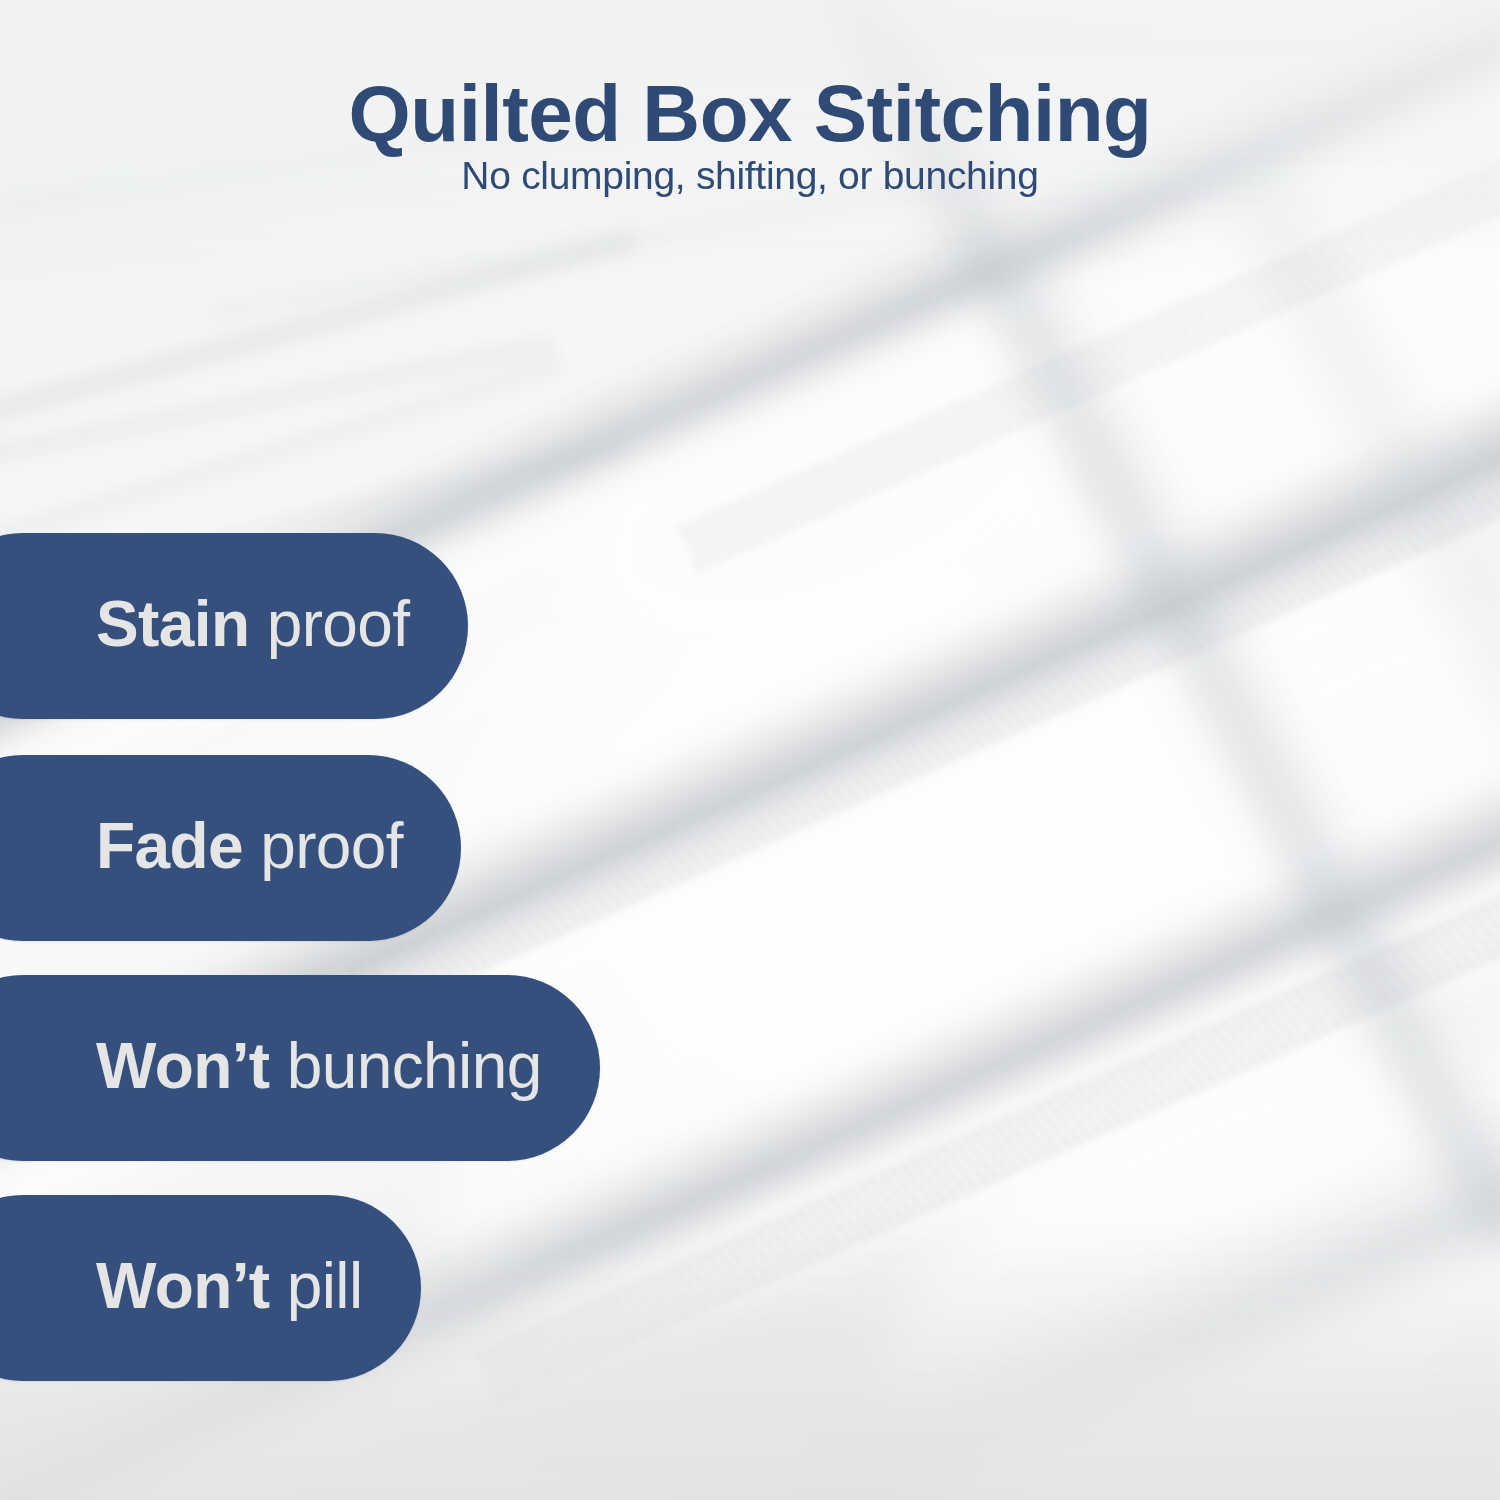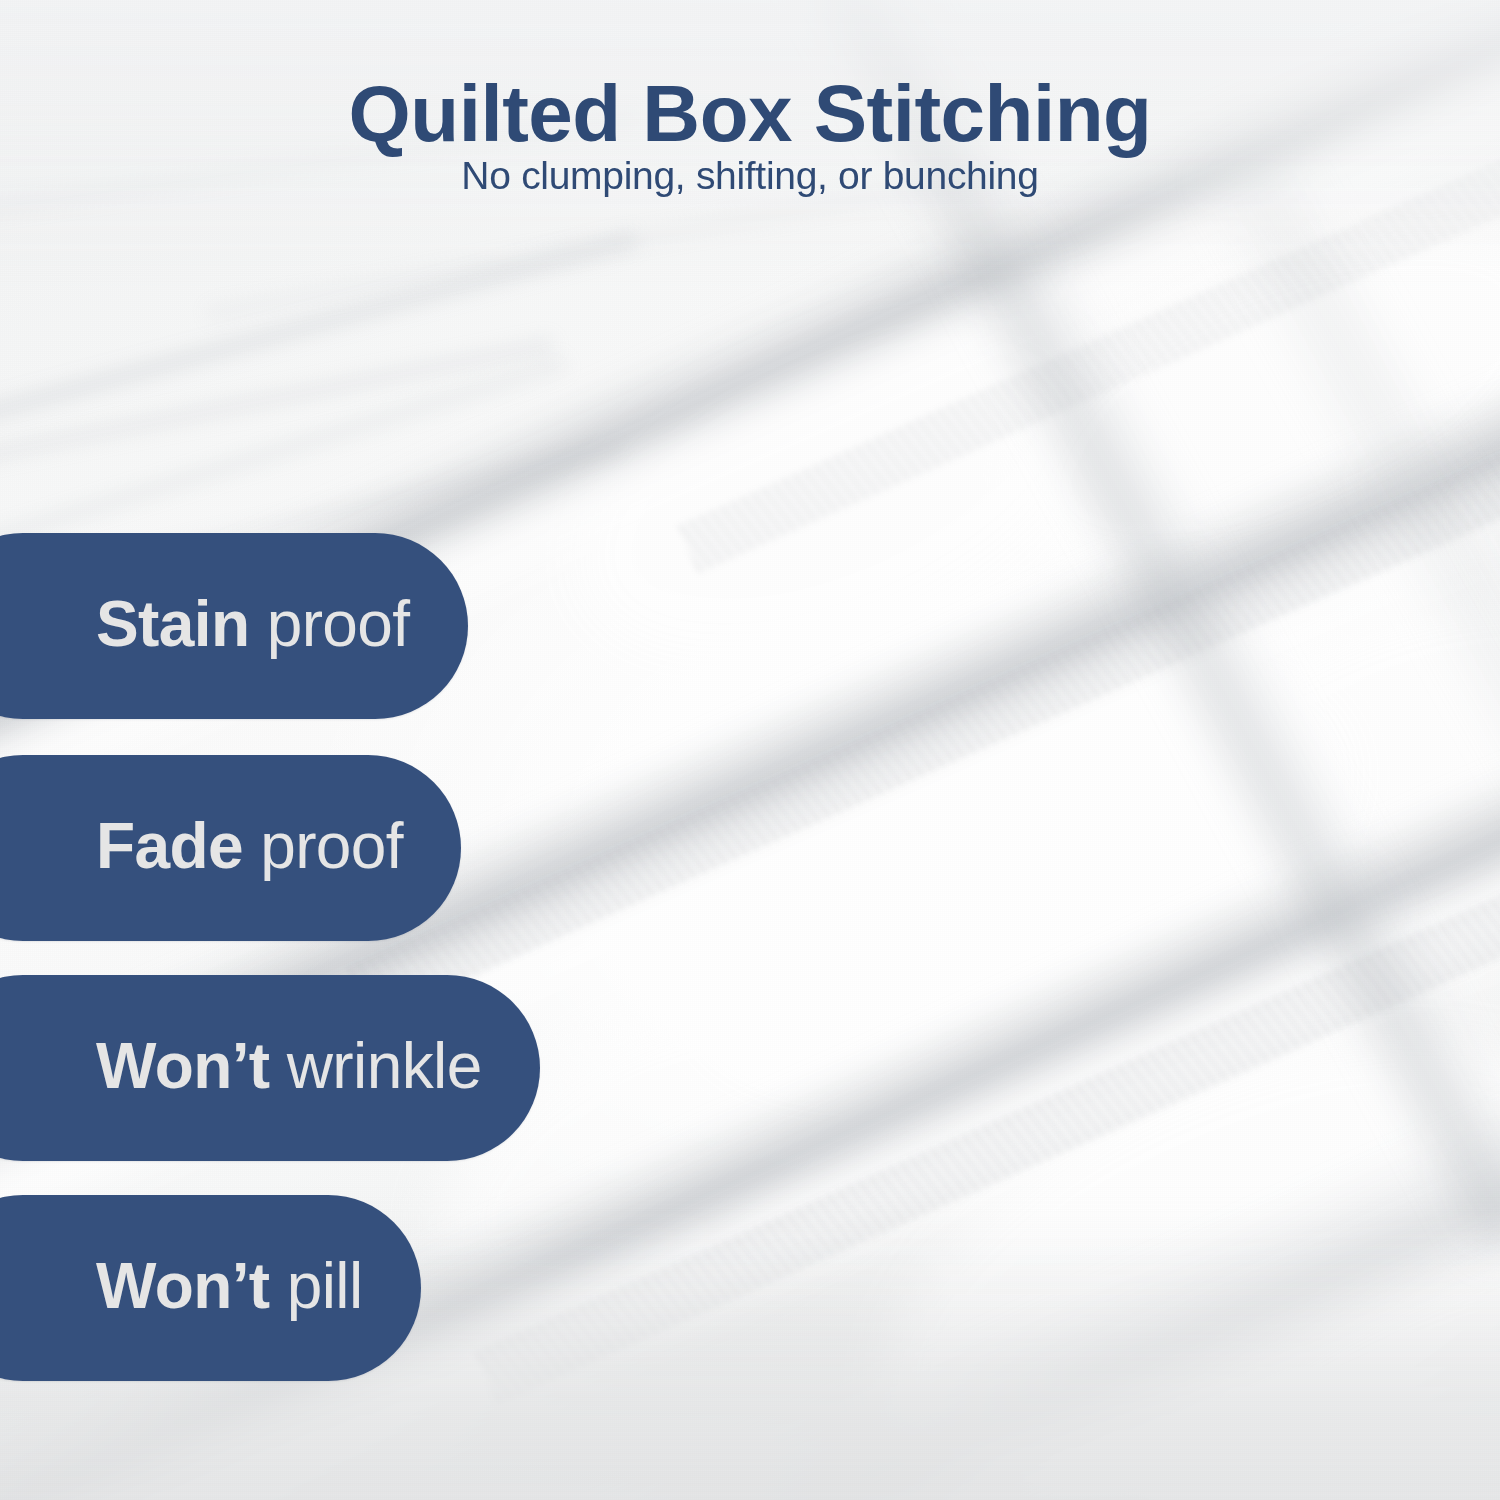--- a/index.html
+++ b/index.html
@@ -242,21 +242,21 @@
 
     <div class="pill p0">
       <span class="txt"><span class="b">Stain</span><span class="r"> proof</span></span>
     </div>
 
     <div class="pill p1">
       <span class="txt"><span class="b">Fade</span><span class="r"> proof</span></span>
     </div>
 
     <div class="pill p2">
-      <span class="txt"><span class="b">Won’t</span><span class="r"> wrinkle</span></span>
+      <span class="txt"><span class="b">Won’t</span><span class="r"> bunching</span></span>
     </div>
 
     <div class="pill p3">
       <span class="txt"><span class="b">Won’t</span><span class="r"> pill</span></span>
     </div>
 
   </div>
 
 </div>
 

